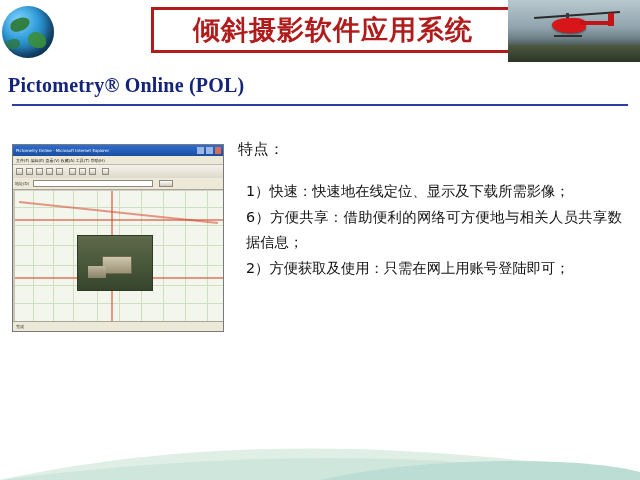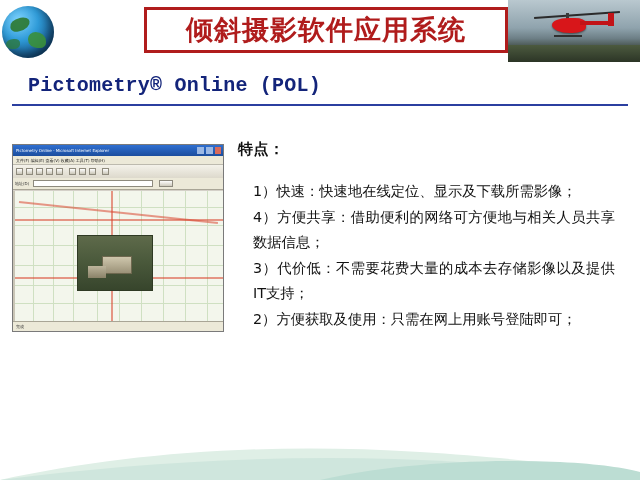--- a/index.html
+++ b/index.html
@@ -50,21 +50,21 @@
   #header-globe .land3 {
     position: absolute; left: 4px; top: 33px;
     width: 14px; height: 10px;
     background: #2d7a46;
     border-radius: 60% 40% 50% 50%;
     opacity: .85;
   }
 
   #header-title-box {
     position: absolute;
-    left: 144px; top: 7px;
+    left: 151px; top: 7px;
     width: 364px; height: 46px;
     border: 3px solid #b01c1c;
     background: #ffffff;
     box-sizing: border-box;
   }
   #header-title {
     position: absolute;
     left: 0; top: 0;
     width: 100%; height: 100%;
     display: flex;
@@ -128,23 +128,23 @@
   #header-photo .ground {
     position: absolute;
     left: 0; bottom: 0;
     width: 100%; height: 17px;
     background: linear-gradient(180deg, #4c5a3f 0%, #2c3526 100%);
   }
 
   
   #section-title {
     position: absolute;
-    left: 28px; top: 74px;
+    left: 8px; top: 74px;
     color: #13247a;
-    font-family: Liberation Mono, monospace;
+    font-family: Liberation Serif, serif;
     font-weight: bold;
     font-size: 20px;
     letter-spacing: .2px;
   }
   #section-rule {
     position: absolute;
     left: 12px; top: 104px;
     width: 616px; height: 2px;
     background: #2b3fa0;
   }
@@ -305,28 +305,28 @@
 
   
   #features {
     position: absolute;
     left: 238px; top: 140px;
     width: 392px;
     font-family: "DejaVu Sans", sans-serif;
     color: #111111;
   }
   #features-title {
-    font-weight: bold;
+    font-weight: normal;
     font-size: 15px;
     margin-bottom: 20px;
     letter-spacing: .5px;
   }
   #features-list {
     list-style: none;
-    margin: 15px;
+    margin: 8px;
     padding: 0;
   }
   #features-list li {
     font-size: 14.3px;
     line-height: 25px;
     text-align: justify;
     margin: 0 0 1px 0;
   }
 
   
@@ -429,22 +429,21 @@
 
   <div id="app-statusbar">
     <span>完成</span>
   </div>
 </div>
 
 <div id="features">
   <div id="features-title">特点：</div>
   <ul id="features-list">
     <li>1）快速：快速地在线定位、显示及下载所需影像；</li>
-    <li>4）方便共享：借助便利的网络可方便地与相关人员共享数据信息；</li>
-    <li>3）代价低：不需要花费大量的成本去存储影像以及提供IT支持；</li>
+    <li>6）方便共享：借助便利的网络可方便地与相关人员共享数据信息；</li>
     <li>2）方便获取及使用：只需在网上用账号登陆即可；</li>
   </ul>
 </div>
 
 <div id="footer-deco">
   <svg width="640" height="44" viewBox="0 0 640 44" xmlns="http://www.w3.org/2000/svg">
     <path d="M0,44 C120,18 260,6 420,16 C520,22 590,32 640,40 L640,44 Z" fill="#dfefe6"></path>
     <path d="M0,44 C140,26 300,16 460,26 C540,31 600,38 640,44 Z" fill="#cfe6dd"></path>
     <path d="M320,44 C380,30 470,22 560,26 C600,28 625,32 640,36 L640,44 Z" fill="#bcddd3"></path>
   </svg>

